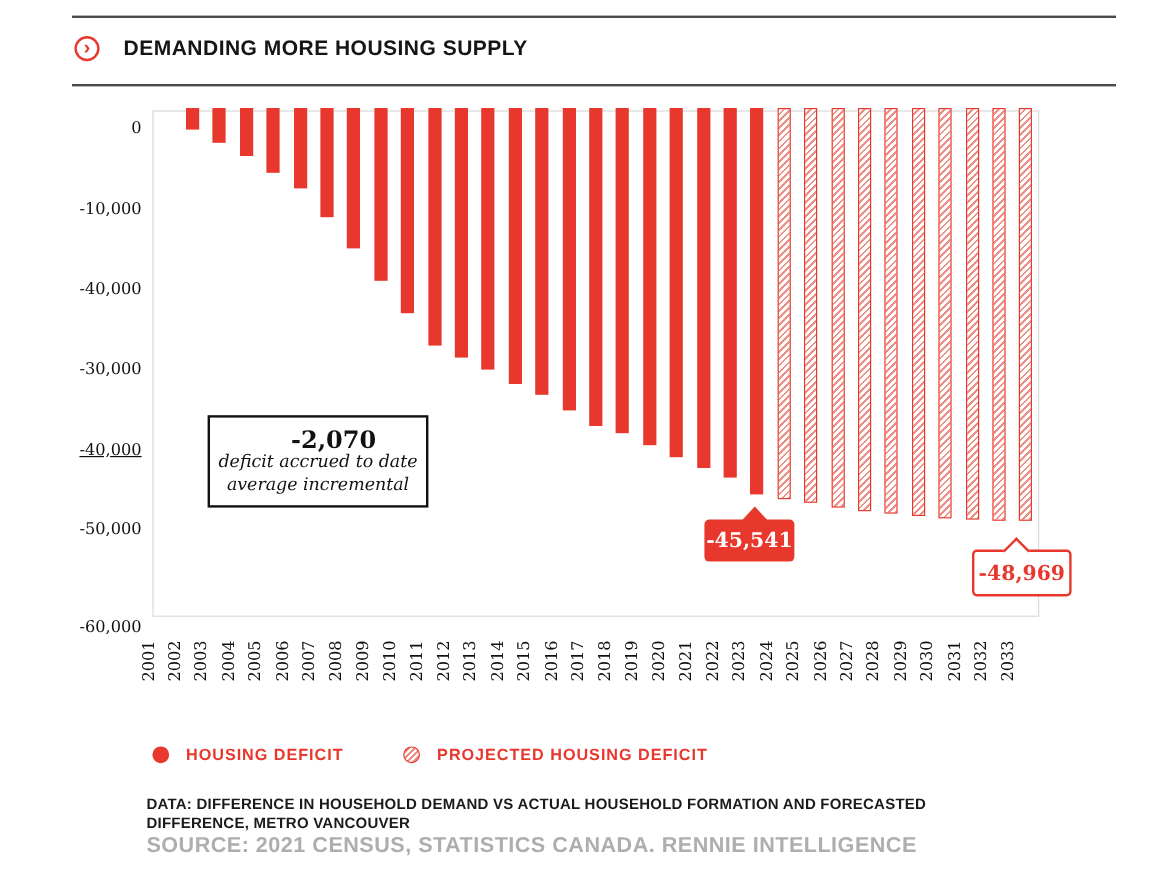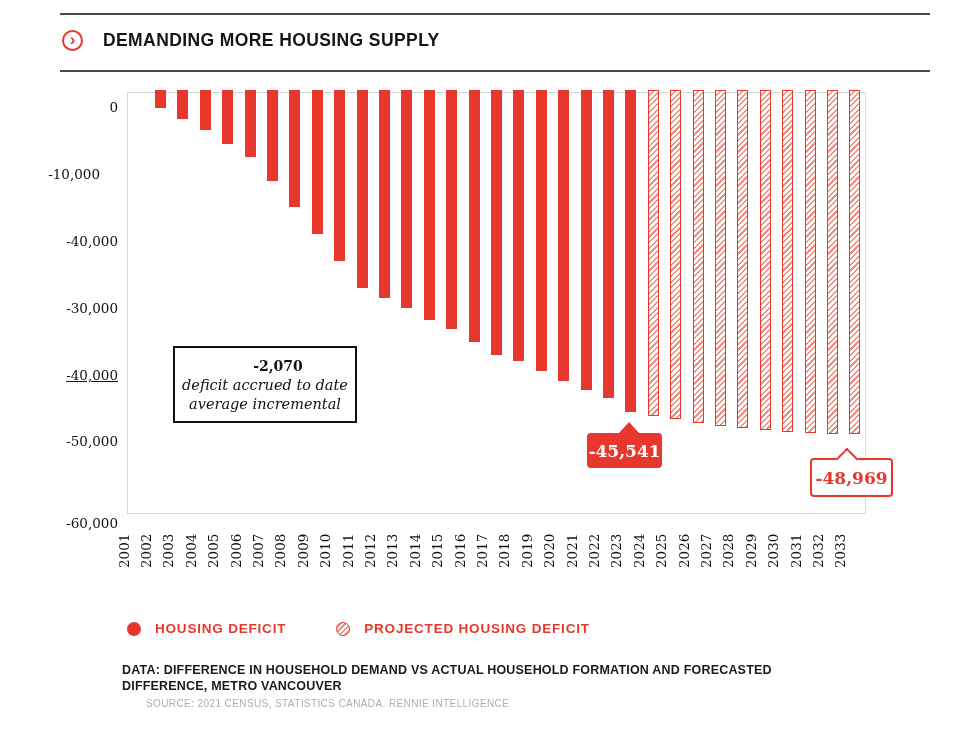--- a/index.html
+++ b/index.html
@@ -25,21 +25,21 @@
   .bar{position:absolute;width:11px;}
   .bar.solid{background:#e8382d;}
   .bar.hatch{background:repeating-linear-gradient(135deg,#ffffff 0px,#ffffff 2.4px,#ef8e84 2.4px,#ef8e84 4px);
              border:1px solid #e8382d;box-sizing:border-box;}
 
   
   #avg-box{position:absolute;left:173px;top:346px;width:184px;height:77px;
            background:#ffffff;border:2px solid #111;box-sizing:border-box;
            display:flex;flex-direction:column;align-items:center;justify-content:center;
            font-family:"DejaVu Serif",serif;color:#111;z-index:5;}
-  #avg-value{font-weight:bold;font-size:14px;line-height:20px;margin-left:26px;}
+  #avg-value{font-weight:bold;font-size:20px;line-height:20px;margin-left:26px;}
   .avg-line{font-style:italic;font-size:14.5px;line-height:19px;}
 
   
   #callout-2023{position:absolute;left:587px;top:433px;width:75px;height:35px;
                 background:#e8382d;border-radius:4px;display:flex;align-items:center;justify-content:center;
                 z-index:6;}
   #callout-2023 .pt{position:absolute;top:-11px;left:31px;width:0;height:0;
                 border-left:11px solid transparent;border-right:11px solid transparent;
                 border-bottom:12px solid #e8382d;}
   #callout-2023 .val{color:#fff;font-family:"DejaVu Serif",serif;font-weight:bold;font-size:17px;}
@@ -57,39 +57,39 @@
   .swatch{width:14px;height:14px;border-radius:50%;}
   .swatch.solid{background:#e8382d;}
   .swatch.hatch{background:repeating-linear-gradient(135deg,#ffffff 0px,#ffffff 2px,#ef8e84 2px,#ef8e84 3.6px);
                 border:1.5px solid #e8382d;box-sizing:border-box;}
   .legend-label{color:#e8382d;font-weight:bold;font-size:13.5px;letter-spacing:0.8px;}
   #legend-gap{width:22px;}
 
   
   #footer{position:absolute;left:122px;top:663px;width:712px;}
   #footer-data{color:#1a1a1a;font-weight:bold;font-size:12.5px;line-height:15.5px;letter-spacing:0.2px;}
-  #footer-source{color:#aeaeae;font-weight:normal;font-size:10px;line-height:16px;letter-spacing:0.4px;margin-top:2px;margin-left:24px;}
+  #footer-source{color:#aeaeae;font-weight:bold;font-size:18px;line-height:16px;letter-spacing:0.4px;margin-top:2px;}
 </style>
 </head>
 <body>
 
 <div id="stage">
   <div class="rule" id="rule-top"></div>
 
   <div id="title-row">
     <div id="title-icon">›</div>
     <div id="page-title">DEMANDING MORE HOUSING SUPPLY</div>
   </div>
 
   <div class="rule" id="rule-bottom"></div>
 
   <div id="plot"></div>
   <div id="ticks-layer">
       <div class="ytick" style="left: 38px; top: 98.3px;">0</div>
-      <div class="ytick" style="left: 20px; top: 165.1px;">-10,000</div>
+      <div class="ytick" style="left: 38px; top: 165.1px;">-10,000</div>
       <div class="ytick" style="left: 38px; top: 231.9px;">-40,000</div>
       <div class="ytick" style="left: 38px; top: 298.7px;">-30,000</div>
       <div class="ytick" style="left: 38px; top: 365.5px; text-decoration: underline;">-40,000</div>
       <div class="ytick" style="left: 38px; top: 432.3px;">-50,000</div>
       <div class="ytick" style="left: 38px; top: 499.1px; margin-top: 15px;">-60,000</div>
       <div class="xtick" style="left: 130.697px; top: 554px;">2001</div>
       <div class="xtick" style="left: 153.091px; top: 554px;">2002</div>
       <div class="xtick" style="left: 175.485px; top: 554px;">2003</div>
       <div class="xtick" style="left: 197.879px; top: 554px;">2004</div>
       <div class="xtick" style="left: 220.273px; top: 554px;">2005</div>

